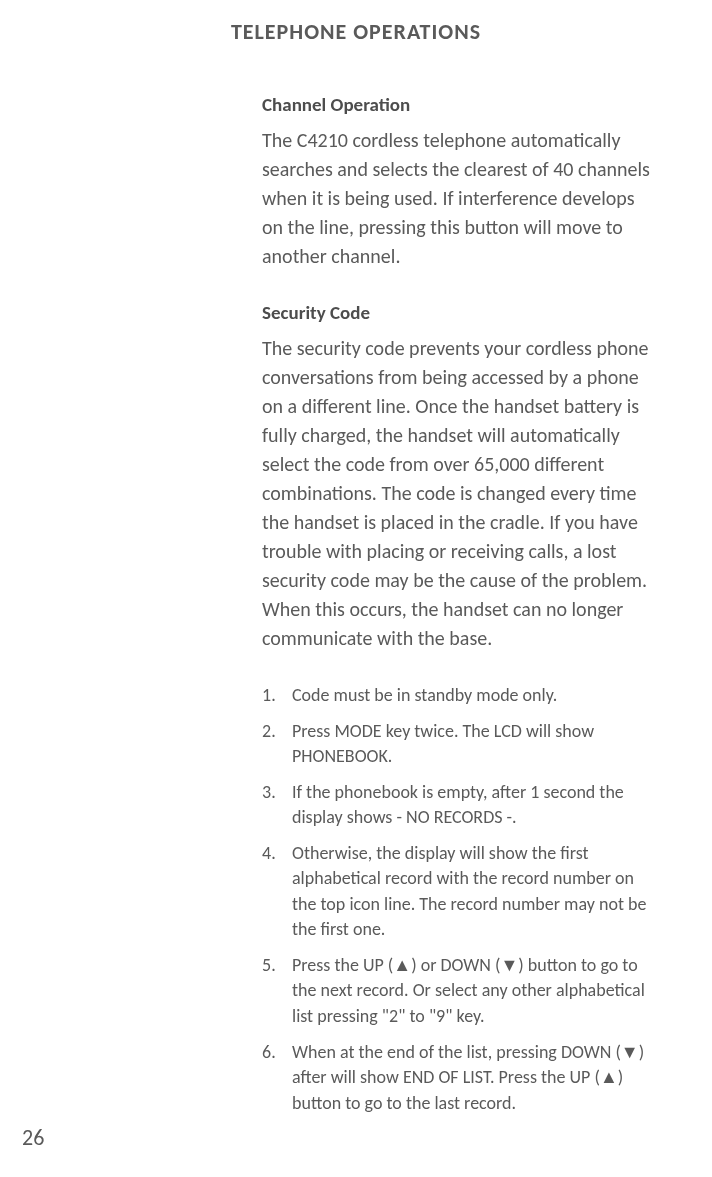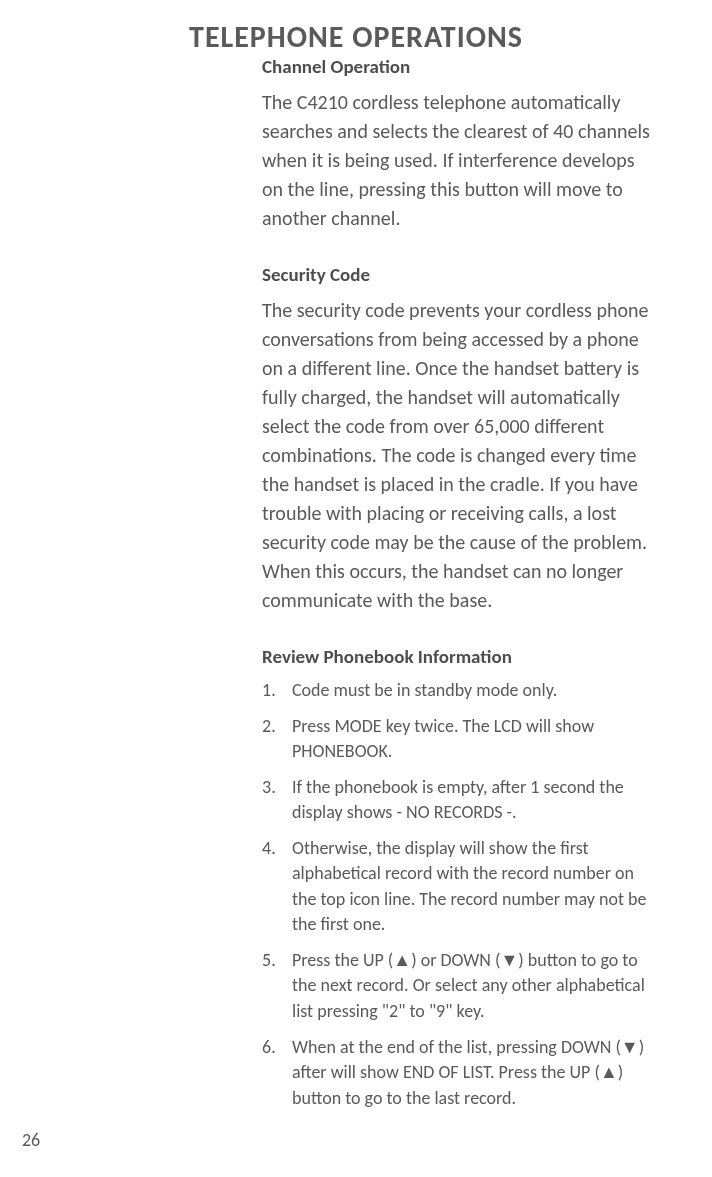--- a/index.html
+++ b/index.html
@@ -7,24 +7,25 @@
     padding: 0;
     width: 712px;
     height: 1177px;
     font-family: "Gill Sans", "Gill Sans MT", Calibri, sans-serif;
     color: #5a5a5a;
     position: relative;
     background: #fff;
   }
   .page-title {
     text-align: center;
-    font-size: 30px;
+    font-size: 22px;
     font-weight: bold;
     letter-spacing: 1px;
     margin-top: 18px;
+    margin-bottom: 48px;
   }
   .content {
     margin-left: 262px;
     margin-right: 52px;
   }
   .section-heading {
     font-weight: bold;
     font-size: 19px;
     margin-bottom: 10px;
     color: #4d4d4d;
@@ -61,39 +62,38 @@
   ol.steps li::before {
     content: counter(step) ".";
     position: absolute;
     left: 0;
     top: 0;
   }
   .page-number {
     position: absolute;
     left: 22px;
     bottom: 26px;
-    font-size: 18px;
+    font-size: 22px;
     color: #5a5a5a;
   }
 </style>
 </head>
 <body>
 
 <div class="page-title">TELEPHONE OPERATIONS</div>
 
 <div class="content">
 
   <div class="section-heading">Channel Operation</div>
   <div class="body-text">The C4210 cordless telephone automatically searches and selects the clearest of 40 channels when it is being used. If interference develops on the line, pressing this button will move to another channel.</div>
 
   <div class="section-heading">Security Code</div>
   <div class="body-text">The security code prevents your cordless phone conversations from being accessed by a phone on a different line. Once the handset battery is fully charged, the handset will automatically select the code from over 65,000 different combinations. The code is changed every time the handset is placed in the cradle. If you have trouble with placing or receiving calls, a lost security code may be the cause of the problem. When this occurs, the handset can no longer communicate with the base.</div>
 
 
-  <div class="section-heading">Review Phonebook Information</div>
 
   <ol class="steps">
     <li>Code must be in standby mode only.</li>
     <li>Press MODE key twice. The LCD will show PHONEBOOK.</li>
     <li>If the phonebook is empty, after 1 second the display shows - NO RECORDS -.</li>
     <li>Otherwise, the display will show the first alphabetical record with the record number on the top icon line. The record number may not be the first one.</li>
     <li>Press the UP (▲) or DOWN (▼) button to go to the next record. Or select any other alphabetical list pressing "2" to "9" key.</li>
     <li>When at the end of the list, pressing DOWN (▼) after will show END OF LIST. Press the UP (▲) button to go to the last record.</li>
   </ol>
 

